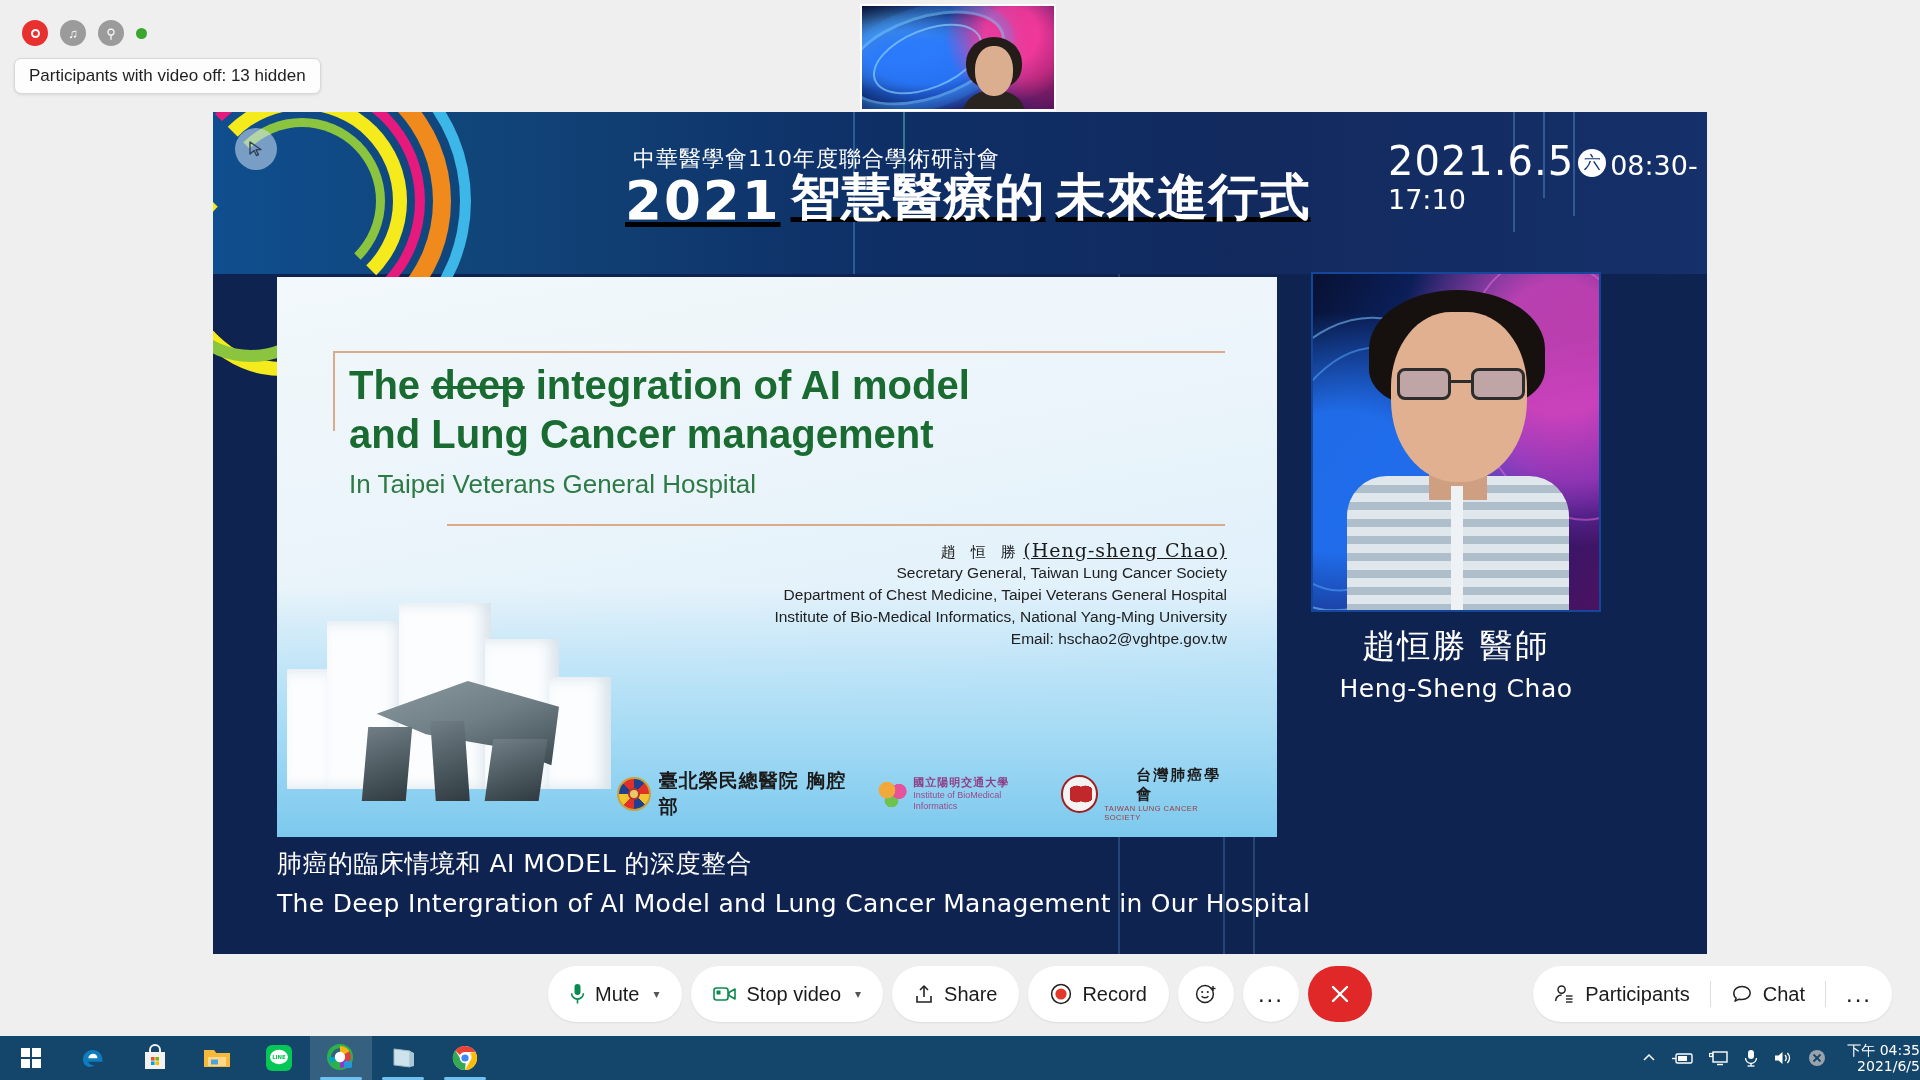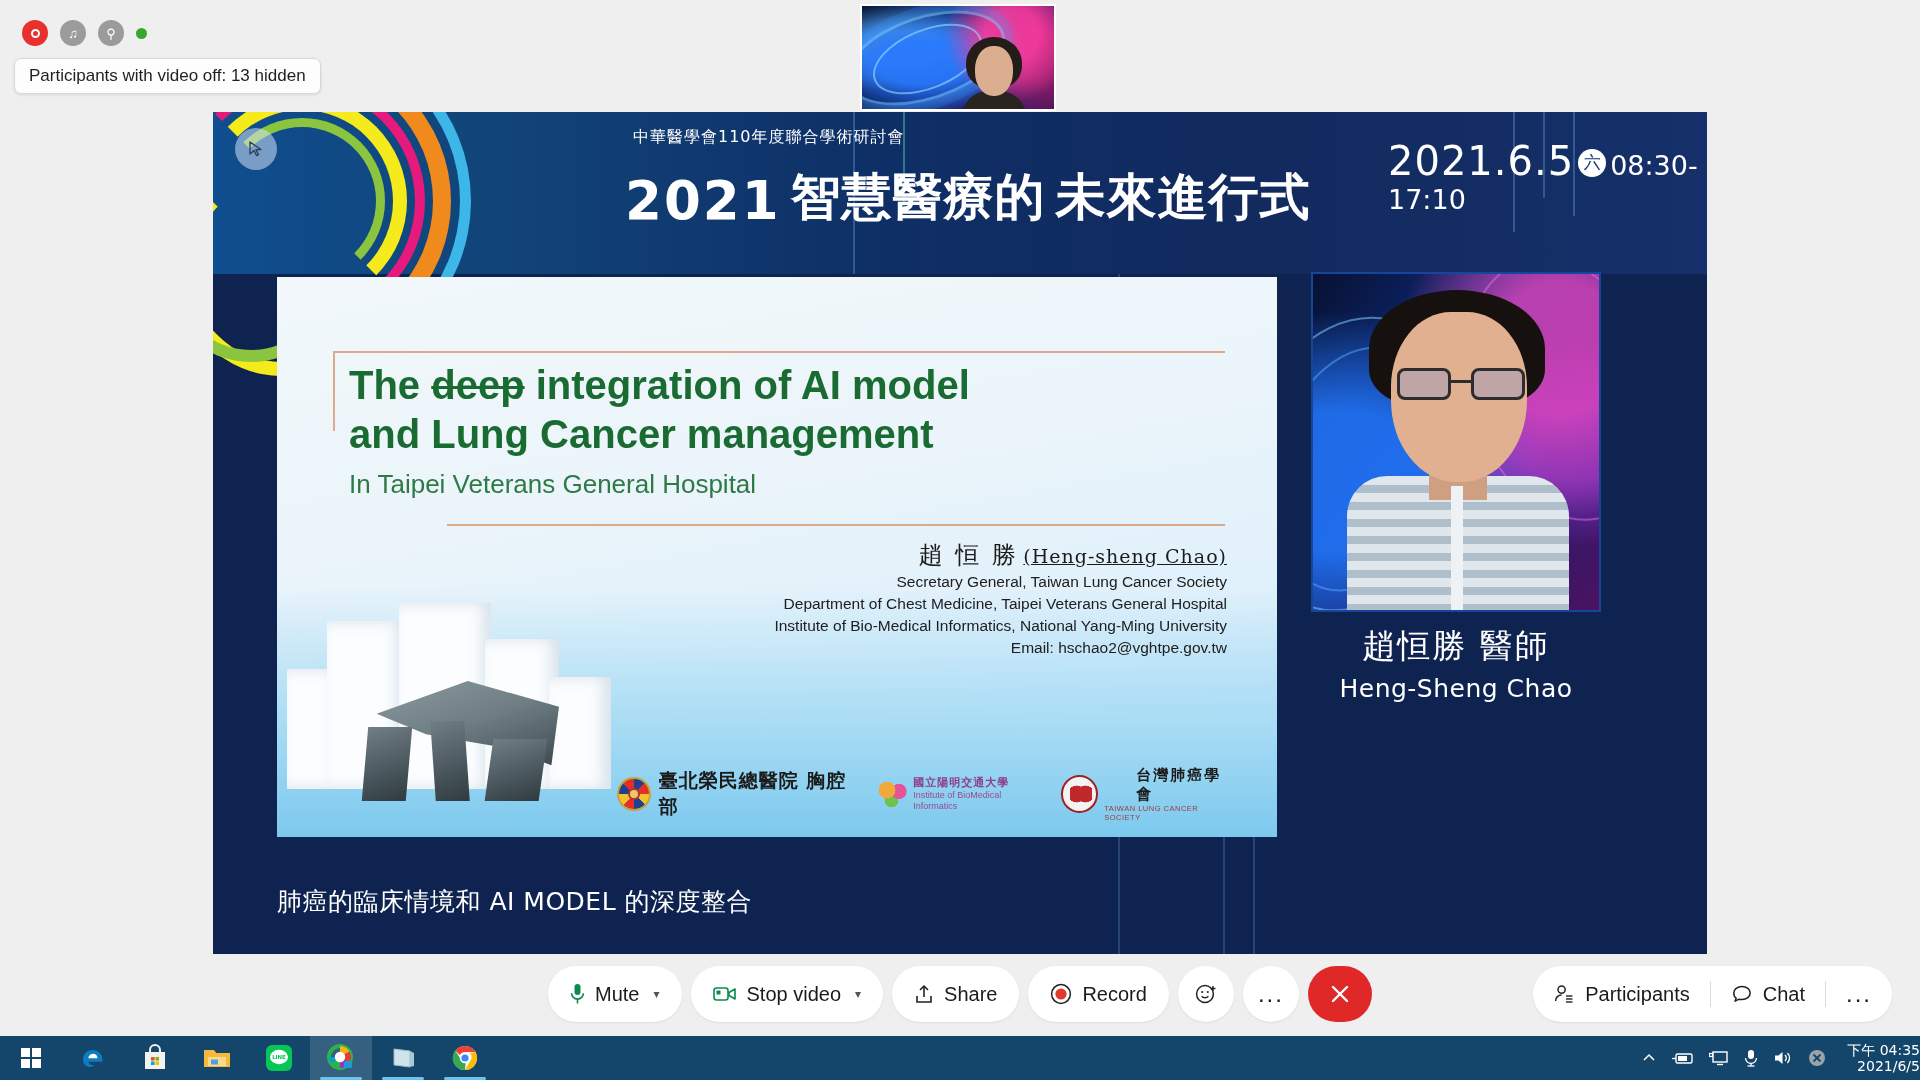--- a/index.html
+++ b/index.html
@@ -56,23 +56,23 @@
   .stage { position: absolute; left: 213px; top: 112px; width: 1494px; height: 842px; background: #0f2350; overflow: hidden; }
 
   
   .banner { position: absolute; left: 0; top: 0; width: 1494px; height: 162px;
     background: linear-gradient(90deg, #0f4e8f 0%, #114579 18%, #0e2f66 45%, #122a5e 70%, #15306a 100%); }
   .banner-arcs { position: absolute; left: -96px; top: -96px; width: 370px; height: 370px; }
   .arc { position: absolute; border-radius: 50%; border-style: solid; border-color: transparent; }
   .bvline { position: absolute; width: 2px; background: rgba(120,190,255,.30); }
   .chevron-btn { position: absolute; left: 22px; top: 16px; width: 42px; height: 42px; border-radius: 50%;
     background: rgba(210,225,245,.55); display: flex; align-items: center; justify-content: center; }
-  .banner-cn-small { position: absolute; left: 420px; top: 15px; font-size: 16px; color: #ffffff; letter-spacing: 1px;
+  .banner-cn-small { position: absolute; left: 420px; top: 32px; font-size: 22px; color: #ffffff; letter-spacing: 1px;
     font-family: "DejaVu Sans", sans-serif; }
-  .banner-main { position: absolute; left: 412px; top: 52px; display: flex; align-items: flex-end; gap: 10px; }
+  .banner-main { position: absolute; left: 412px; top: 52px; display: flex; align-items: flex-end; gap: 10px; text-decoration: underline; }
   .bm-2021 { font-size: 53px; font-weight: bold; color: #ffffff; letter-spacing: 2px; font-family: "DejaVu Sans", sans-serif; }
   .bm-cn { font-size: 50px; font-weight: bold; color: #ffffff; font-family: "DejaVu Sans", sans-serif; letter-spacing: 1px; }
   .bm-cn.hi { color: #ffffff; }
   .banner-date { position: absolute; left: 1175px; top: 172px; }
   .bd-date { font-size: 40px; color: #ffffff; font-family: "DejaVu Sans", sans-serif; letter-spacing: 1px; }
   .bd-day { display: inline-flex; align-items: center; justify-content: center;
     width: 28px; height: 28px; border-radius: 50%; background: #ffffff; color: #10306e;
     font-size: 17px; font-family: "DejaVu Sans", sans-serif; vertical-align: 7px; margin: 0 4px; }
   .bd-time { font-size: 27px; color: #ffffff; font-family: "DejaVu Sans", sans-serif; }
 
@@ -94,21 +94,21 @@
   .rule-left { position: absolute; left: 56px; top: 74px; width: 2px; height: 80px; background: #dba98c; }
   .rule-mid { position: absolute; left: 170px; top: 247px; width: 778px; height: 2px; background: #dba98c; }
 
   .s-title { position: absolute; left: 72px; top: 84px; width: 880px;
     font-family: "Liberation Sans", sans-serif; font-weight: bold; font-size: 40px; line-height: 1.22; color: #1a6b31; }
   .s-title .strike { text-decoration: line-through; text-decoration-thickness: 3px; }
   .s-sub { position: absolute; left: 72px; top: 192px; font-size: 26px; color: #2d7a46;
     font-family: "Liberation Sans", sans-serif; }
 
   .s-author { position: absolute; left: 380px; top: 262px; width: 570px; text-align: right; color: #1b1b1b; }
-  .sa-name { font-size: 24px; font-family: Liberation Sans, sans-serif; letter-spacing: 3px; display: inline-block; }
+  .sa-name { font-size: 15px; font-family: Liberation Mono, monospace; letter-spacing: 3px; display: inline-block; }
   .sa-name-en { font-size: 19px; font-family: "DejaVu Serif", serif; letter-spacing: 1px; text-decoration: underline; }
   .sa-line { font-size: 15.5px; line-height: 1.42; font-family: "Liberation Sans", sans-serif; color: #202020; }
 
   .s-logos { position: absolute; left: 340px; bottom: 18px; width: 620px; height: 50px; display: flex; align-items: center; gap: 14px; }
   .lg-vgh { display: flex; align-items: center; gap: 8px; }
   .lg-emblem { width: 34px; height: 34px; border-radius: 50%;
     background: conic-gradient(#1f3f8f 0 12%, #e03028 0 25%, #f2c230 0 37%, #1f3f8f 0 50%, #e03028 0 62%, #f2c230 0 75%, #1f3f8f 0 87%, #e03028 0 100%);
     border: 2px solid #c8a23b; position: relative; }
   .lg-emblem::after { content: ""; position: absolute; inset: 9px; border-radius: 50%; background: #e8c86a; border: 2px solid #b5332a; }
   .lg-vgh-txt { font-size: 19px; font-weight: bold; color: #1b1b1b; font-family: "DejaVu Serif", serif; letter-spacing: 1px; }
@@ -326,20 +326,21 @@
           </div>
       </div>
     </div>
     <div class="spk-name">
       <div class="spk-name-cn">趙恒勝 醫師</div>
       <div class="spk-name-en">Heng-Sheng Chao</div>
     </div>
 
     <div class="cap">
       <div class="cap-cn">肺癌的臨床情境和 AI MODEL 的深度整合</div>
+      <div class="cap-en">The Deep Intergration of AI Model and Lung Cancer Management in Our Hospital</div>
     </div>
   </div>
 
   <div class="toolbar">
     <div class="tb-center">
 
       <div class="tb-btn">
         <svg width="15" height="22" viewBox="0 0 15 22" aria-hidden="true">
           <rect x="4.5" y="1" width="6" height="11" rx="3" fill="#0a8a50"></rect>
           <path d="M1.6 10.2a5.9 5.9 0 0 0 11.8 0" fill="none" stroke="#0a8a50" stroke-width="1.6"></path>

